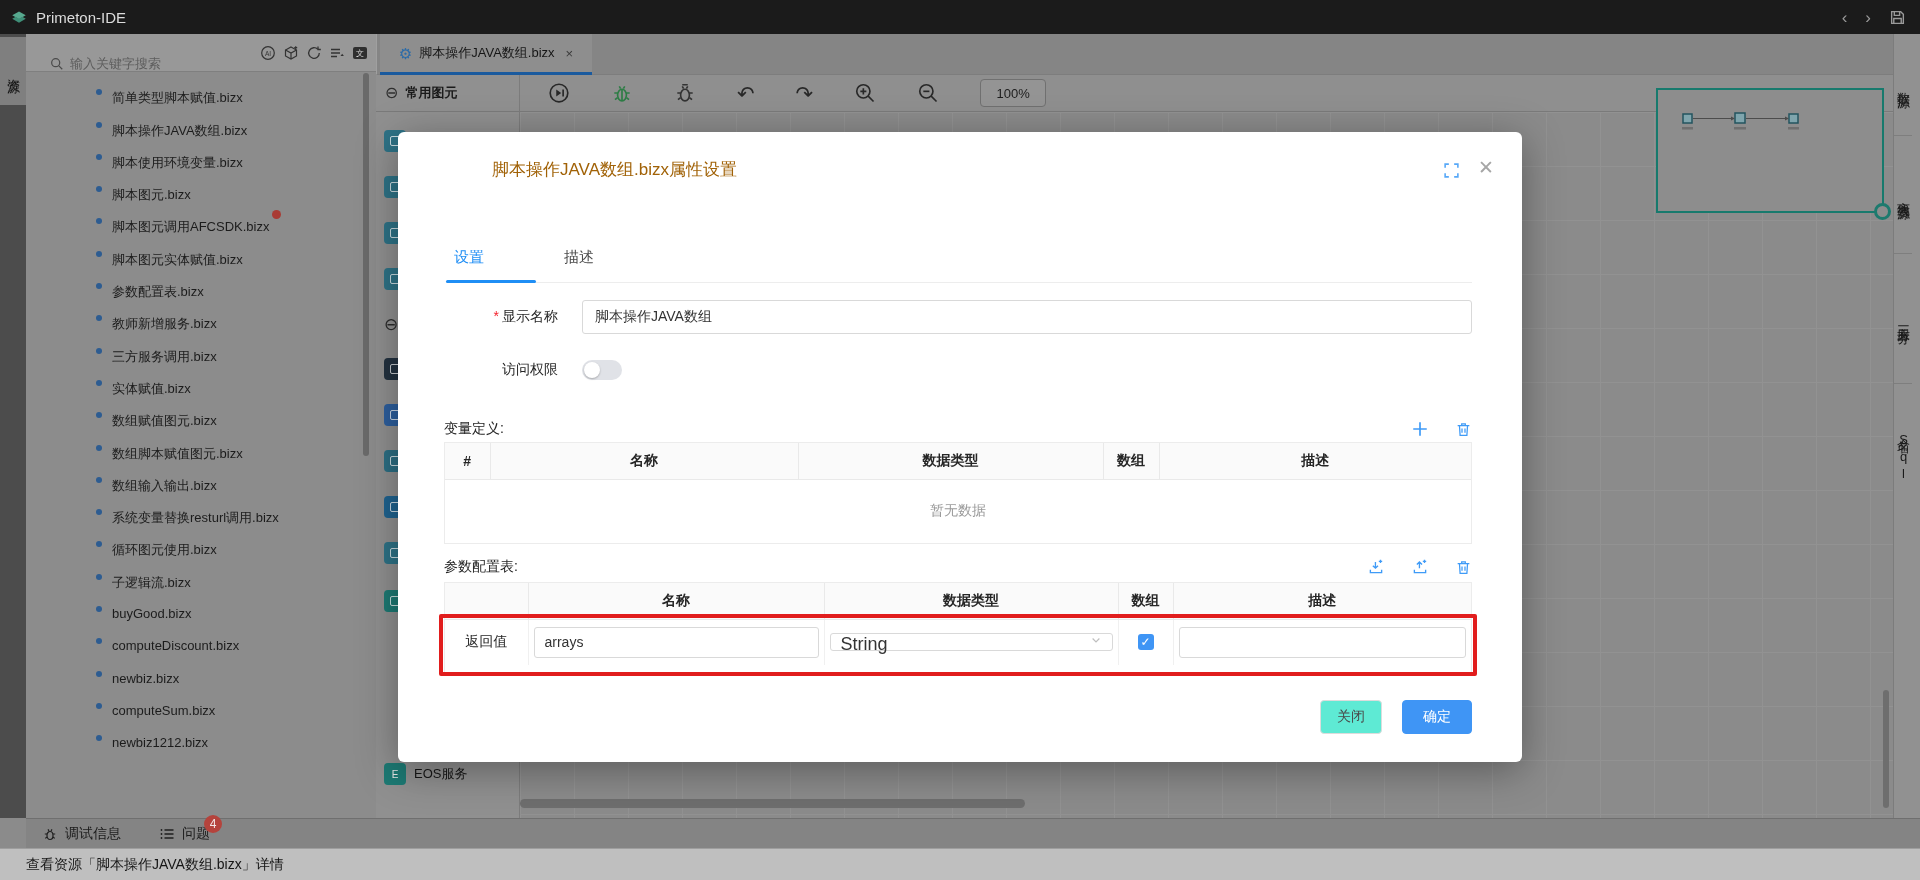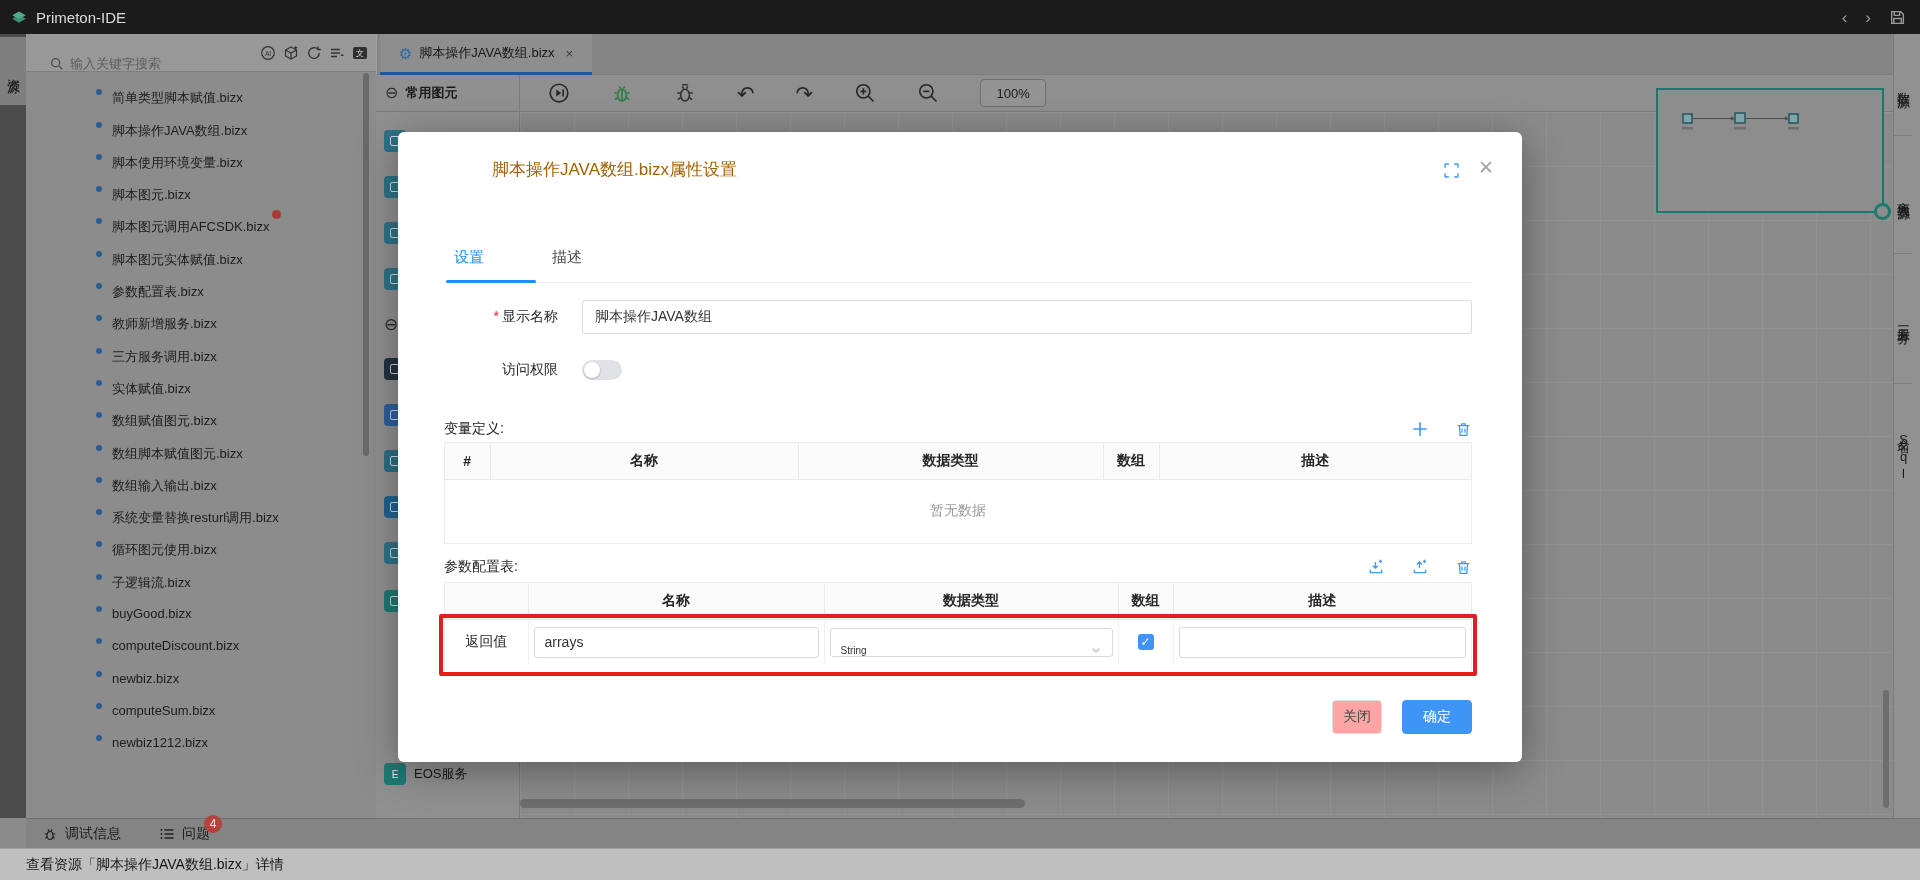--- a/index.html
+++ b/index.html
@@ -92,21 +92,21 @@
   .statusbar { position: absolute; left: 0; top: 848px; width: 1920px; height: 32px; background: #bfbfbf;
     border-top: 1px solid #9e9e9e; display: flex; align-items: center; padding-left: 26px; font-size: 14px; color: #161616; }
 
   
   .modal { position: absolute; left: 398px; top: 132px; width: 1124px; height: 630px; background: #ffffff;
     border-radius: 6px; box-shadow: 0 8px 40px rgba(0,0,0,.35); z-index: 50; }
   .modal-title { position: absolute; left: 50px; top: 26px; font-size: 17px; color: #a16207; margin-left: 44px; }
   .modal-fullscreen { position: absolute; right: 62px; top: 30px; color: #57a8f8; cursor: pointer; }
   .modal-close { position: absolute; right: 28px; top: 24px; font-size: 19px; color: #a6a6a6; cursor: pointer; }
 
-  .modal-tabs { position: absolute; left: 48px; top: 116px; display: flex; gap: 8px; justify-content: flex-end; }
+  .modal-tabs { position: absolute; left: 48px; top: 116px; display: flex; gap: 20px; justify-content: flex-end; }
   .mtab { width: 90px; padding-left: 8px; font-size: 15px; cursor: pointer; }
   .mtab.active { color: #1f8ef5; }
   .mtab.inactive { color: #4a4a4a; }
   .tabs-line { position: absolute; left: 48px; right: 50px; top: 150px; height: 1px; background: #ededed; }
   .ink-bar { position: absolute; left: 48px; top: 148px; width: 90px; height: 3px; background: #1f8ef5; border-radius: 2px; }
 
   .form-row { position: absolute; left: 46px; display: flex; align-items: center; }
   .f-label { width: 114px; text-align: right; font-size: 14px; color: #262626; flex: 0 0 auto; }
   .req { color: #f5222d; margin-right: 3px; font-size: 14px; }
   .txt-input { height: 34px; border: 1px solid #d9d9d9; border-radius: 3px; font-size: 14px; color: #333;
@@ -124,33 +124,33 @@
   table { width: 100%; border-collapse: collapse; table-layout: fixed; }
   th { height: 36px; background: #fafafa; font-size: 14px; font-weight: bold; color: #262626;
     border-right: 1px solid #e9e9e9; border-bottom: 1px solid #e9e9e9; text-align: center; }
   th:last-child { border-right: none; }
   .empty-cell { height: 64px; text-align: center; font-size: 14px; color: #9a9a9a; }
   .t2 td { height: 46px; border-right: 1px solid #f0f0f0; padding: 0 5px; vertical-align: middle; }
   .t2 td:last-child { border-right: none; }
   .cell-type { text-align: center; font-size: 14px; color: #262626; }
   .cell-input { width: 100%; height: 31px; border: 1px solid #d9d9d9; border-radius: 3px; font-size: 14px; color: #333;
     padding: 0 10px; outline: none; font-family: "Liberation Sans", sans-serif; }
-  .select { width: 100%; height: 29px; border: 1px solid #d9d9d9; border-radius: 3px; display: flex; align-items: flex-end;
-    padding: 0 10px; font-size: 10px; color: #333; cursor: pointer; background: #fff; }
+  .select { width: 100%; height: 18px; border: 1px solid #d9d9d9; border-radius: 3px; display: flex; align-items: flex-start;
+    padding: 0 10px; font-size: 18px; color: #333; cursor: pointer; background: #fff; }
   .select .chev { margin-left: auto; color: #bfbfbf; }
   .checkbox { width: 16px; height: 16px; border-radius: 3px; background: #3f95f5; margin: 0 auto; display: flex;
     align-items: center; justify-content: center; color: #fff; font-size: 12px; cursor: pointer; }
   .pad-foot { height: 10px; }
 
   .annotation { position: absolute; left: 41px; top: 482px; width: 1038px; height: 62px;
     border: 4px solid #e11d1d; border-radius: 2px; pointer-events: none; }
 
   .modal-footer { position: absolute; right: 50px; top: 568px; display: flex; gap: 20px; }
   .btn { height: 34px; border-radius: 4px; font-size: 14px; display: flex; align-items: center; justify-content: center; cursor: pointer; font-family: "Liberation Sans", sans-serif; }
-  .btn-close { width: 50px; background: #fca5a5; border: 1px solid #dcdcdc; color: #4a4a4a; }
+  .btn-close { width: 62px; background: #5eead4; border: 1px solid #dcdcdc; color: #4a4a4a; }
   .btn-ok { width: 70px; background: #3f95f5; border: 1px solid #3f95f5; color: #fff; }
 
   
   .mini-flow { position: absolute; left: 24px; top: 20px; }
 </style>
 </head>
 <body>
 
 <div class="titlebar">
   <span>

